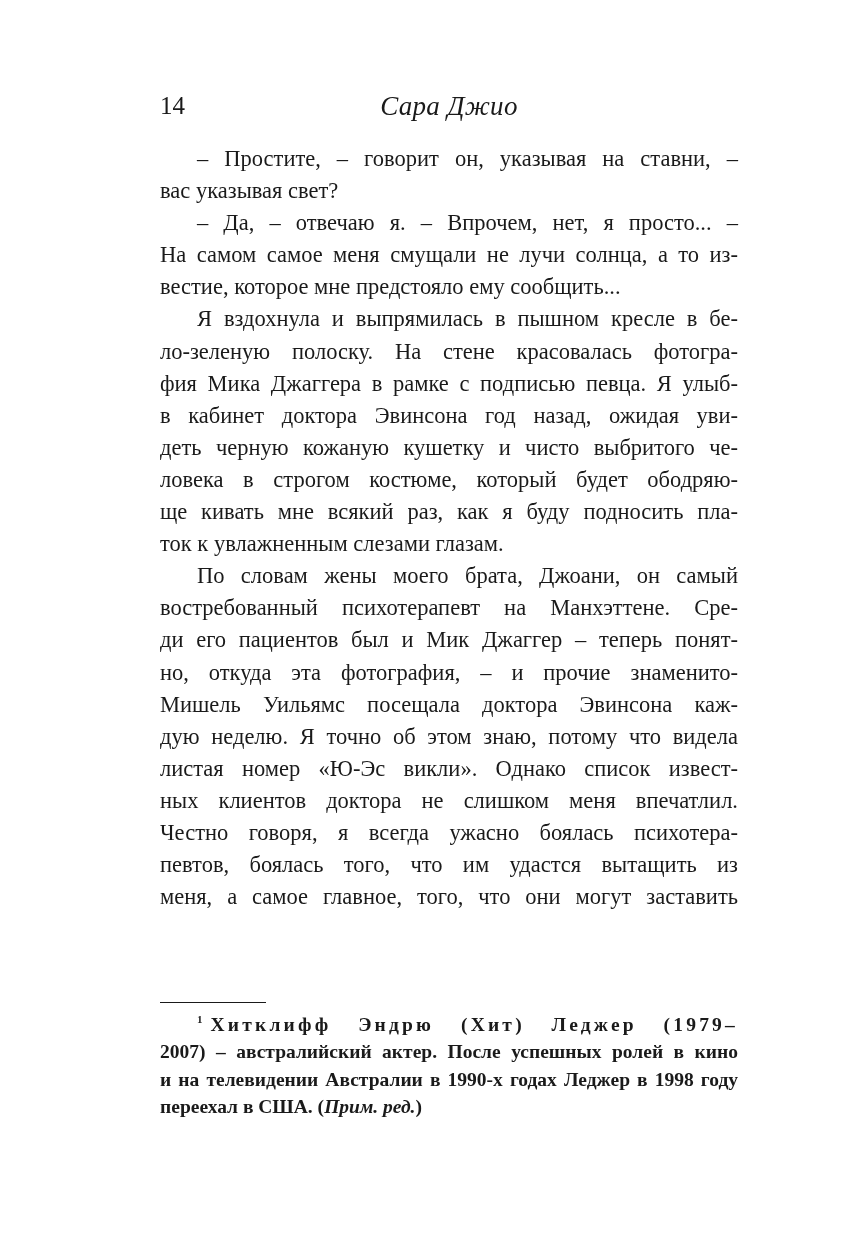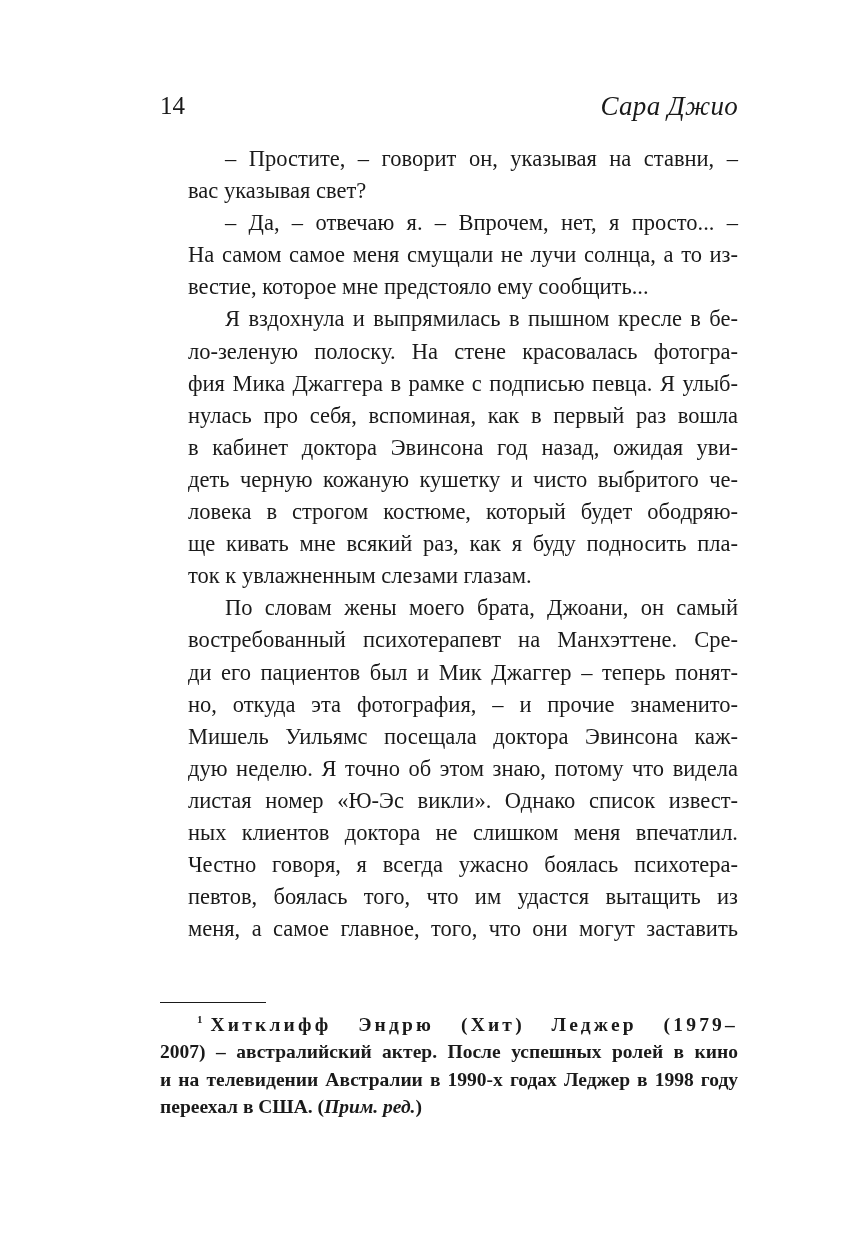--- a/index.html
+++ b/index.html
@@ -34,41 +34,40 @@
       top: 0;
       font-size: 25px;
       line-height: 36px;
       text-align: center;
     }
     .running-title {
       position: absolute;
       left: 0;
       width: 578px;
       top: 0;
-      text-align: right;
+      text-align: center;
       font-style: italic;
       font-size: 27px;
       line-height: 36px;
       letter-spacing: 0.3px;
     }
     .body-text {
       position: absolute;
       top: 143px;
       left: 0;
       width: 578px;
     }
     .line {
       display: block;
       height: 32.1px;
       line-height: 32.1px;
       font-size: 22.5px;
       white-space: nowrap;
       text-align: justify;
       text-align-last: justify;
-      margin-left: 28px;
     }
     .line.last {
       text-align-last: left;
     }
     .line.indent {
       padding-left: 37px;
     }
     sup.fn-ref {
       font-size: 12px;
       vertical-align: 9px;
@@ -130,21 +129,20 @@
 
   <div class="body-text">
     <span class="line indent">– Простите, – говорит он, указывая на ставни, –</span>
     <span class="line last">вас указывая свет?</span>
     <span class="line indent">– Да, – отвечаю я. – Впрочем, нет, я просто... –</span>
     <span class="line">На самом самое меня смущали не лучи солнца, а то из-</span>
     <span class="line last">вестие, которое мне предстояло ему сообщить...</span>
     <span class="line indent">Я вздохнула и выпрямилась в пышном кресле в бе-</span>
     <span class="line">ло-зеленую полоску. На стене красовалась фотогра-</span>
     <span class="line">фия Мика Джаггера в рамке с подписью певца. Я улыб-</span>
-    <span class="line">нулась про себя, вспоминая, как в первый раз вошла</span>
     <span class="line">в кабинет доктора Эвинсона год назад, ожидая уви-</span>
     <span class="line">деть черную кожаную кушетку и чисто выбритого че-</span>
     <span class="line">ловека в строгом костюме, который будет ободряю-</span>
     <span class="line">ще кивать мне всякий раз, как я буду подносить пла-</span>
     <span class="line last">ток к увлажненным слезами глазам.</span>
     <span class="line indent">По словам жены моего брата, Джоани, он самый</span>
     <span class="line">востребованный психотерапевт на Манхэттене. Сре-</span>
     <span class="line">ди его пациентов был и Мик Джаггер – теперь понят-</span>
     <span class="line">но, откуда эта фотография, – и прочие знаменито-</span>
     <span class="line">Мишель Уильямс посещала доктора Эвинсона каж-</span>

